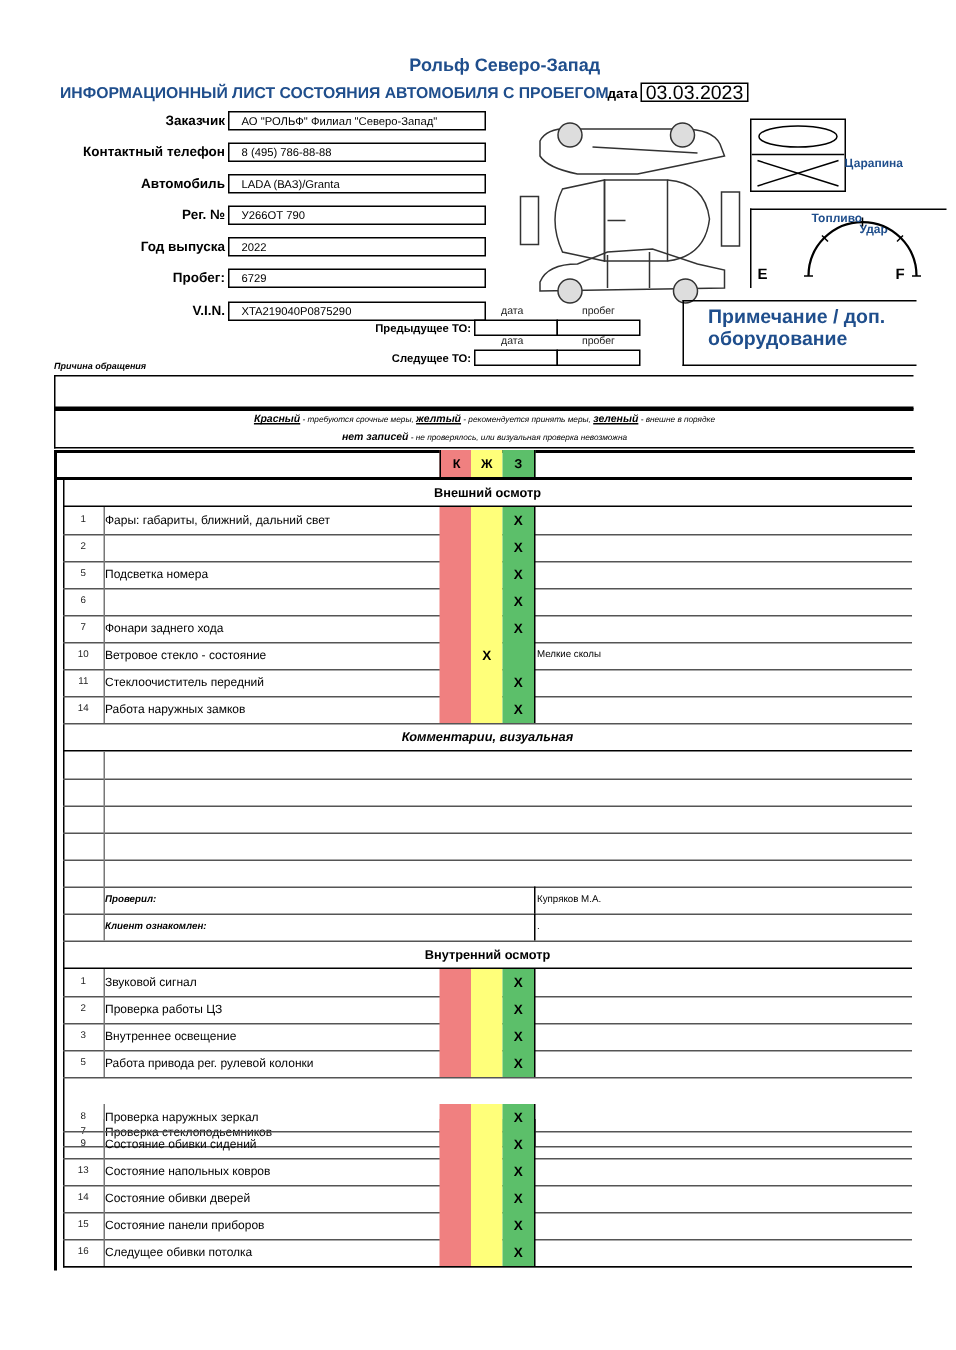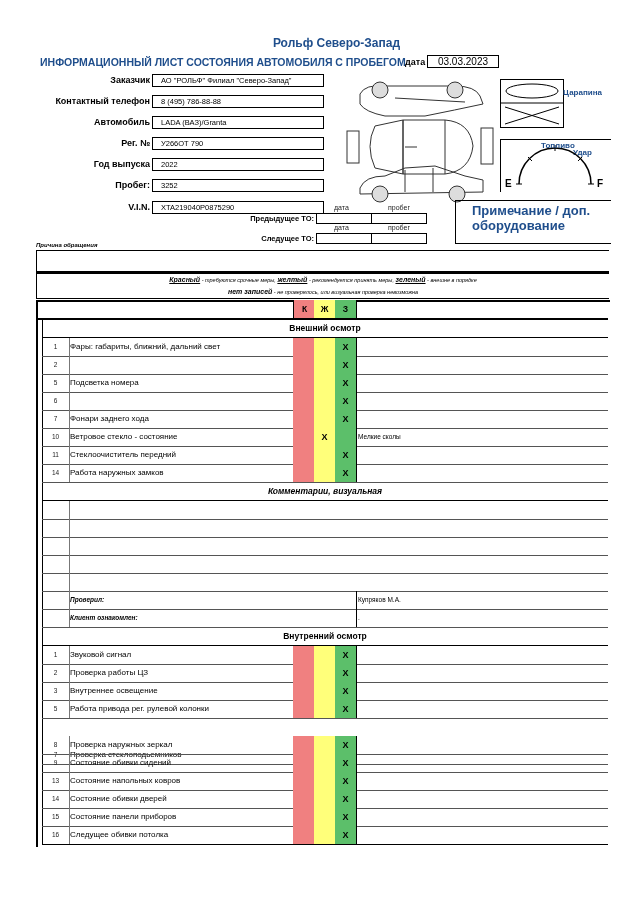--- a/index.html
+++ b/index.html
@@ -3,29 +3,29 @@
 <meta charset="utf-8">
 <style>
   html, body { margin: 0; padding: 0; background: #ffffff; }
   body { width: 637px; height: 900px; position: relative; overflow: hidden;
          font-family: "Liberation Sans", sans-serif; color: #000; }
   .abs { position: absolute; }
   .brand { left: 0; width: 637px; top: 36px; text-align: center; font-size: 12px; font-weight: bold; color: #1f4e8c; }
   .brand span { position: relative; left: 18px; }
   .doc-title { left: 40px; top: 56px; font-size: 10.5px; font-weight: bold; color: #1f4e8c; }
   .date-label { left: 405px; top: 57px; font-size: 9px; font-weight: bold; }
-  .date-box { left: 427px; top: 55px; width: 70px; height: 11px; border: 1px solid #000; font-size: 10px; text-align: center; line-height: 11px; }
+  .date-box { left: 427px; top: 55px; width: 70px; height: 11px; border: 1px solid #000; font-size: 13px; text-align: center; line-height: 11px; }
   .field-label { width: 150px; text-align: right; font-size: 9px; font-weight: bold; }
   .field-box { left: 152px; width: 162px; height: 11px; border: 1px solid #000; font-size: 7.5px; line-height: 11px; padding-left: 8px; box-sizing: content-box; }
   .small { font-size: 7px; color: #222; }
   .to-label { font-size: 7.5px; font-weight: bold; text-align: right; width: 120px; }
   .to-box { height: 9px; border: 1px solid #000; }
   .legend-box { left: 500px; top: 79px; width: 62px; height: 47px; border: 1px solid #000; }
   .legend-text { font-size: 8px; font-weight: bold; color: #1f4e8c; }
-  .fuel-box { left: 500px; top: 139px; width: 110px; height: 52px; border-left: 1px solid #000; border-top: 1px solid #000; }
+  .fuel-box { left: 500px; top: 139px; width: 110px; height: 52px; border-left: 1px solid #000; border-top: 1px solid #000; padding-left: 20px; }
   .notes-box { left: 455px; top: 200px; width: 155px; height: 42px; border: 1px solid #000; border-right: none; }
   .notes-title { font-size: 13px; font-weight: bold; color: #1f4e8c; padding: 2px 0 0 16px; }
   .reason-label { left: 36px; top: 242px; font-size: 6px; font-style: italic; font-weight: bold; }
   .reason-box { left: 36px; top: 250px; width: 572px; height: 20px; border: 1px solid #000; border-right: none; border-bottom: 2px solid #000; }
   .legend-strip { left: 36px; top: 272px; width: 572px; height: 24px; border: 1px solid #000; border-right: none; border-top: 2px solid #000; font-size: 5.5px; font-style: italic; text-align: center; }
   .legend-strip .ln { height: 12px; line-height: 12px; }
   .legend-strip .u { text-decoration: underline; font-weight: bold; font-size: 7px; }
   .legend-strip .b { font-weight: bold; font-size: 7px; }
   .table-wrap { left: 36px; top: 300px; width: 572px; height: 545px; border-left: 2px solid #000; border-top: 2px solid #000; }
   .vline { position: absolute; background: #000; }
@@ -53,21 +53,21 @@
     <div class="abs field-box" style="top: 74px;">АО "РОЛЬФ" Филиал "Северо-Запад"</div>
     <div class="abs field-label" style="left: 0px; top: 96px;">Контактный телефон</div>
     <div class="abs field-box" style="top: 95px;">8 (495) 786-88-88</div>
     <div class="abs field-label" style="left: 0px; top: 117px;">Автомобиль</div>
     <div class="abs field-box" style="top: 116px;">LADA (ВАЗ)/Granta</div>
     <div class="abs field-label" style="left: 0px; top: 138px;">Рег. №</div>
     <div class="abs field-box" style="top: 137px;">У266ОТ 790</div>
     <div class="abs field-label" style="left: 0px; top: 159px;">Год выпуска</div>
     <div class="abs field-box" style="top: 158px;">2022</div>
     <div class="abs field-label" style="left: 0px; top: 180px;">Пробег:</div>
-    <div class="abs field-box" style="top: 179px;">3252</div>
+    <div class="abs field-box" style="top: 179px;">6729</div>
     <div class="abs field-label" style="left: 0px; top: 202px;">V.I.N.</div>
     <div class="abs field-box" style="top: 201px;">XTA219040P0875290</div>
   </div>
 
 <div class="abs small" style="left:334px;top:204px;">дата</div>
 <div class="abs small" style="left:388px;top:204px;">пробег</div>
 <div class="abs to-label" style="left:194px;top:214px;">Предыдущее ТО:</div>
 <div class="abs to-box" style="left:316px;top:213px;width:54px;"></div>
 <div class="abs to-box" style="left:371px;top:213px;width:54px;"></div>
 <div class="abs small" style="left:334px;top:224px;">дата</div>
@@ -100,21 +100,21 @@
 </svg>
 
 <div class="abs legend-box">
   <svg width="62" height="47">
     <ellipse cx="31" cy="11" rx="26" ry="7" fill="none" stroke="#000"></ellipse>
     <line x1="0" y1="23" x2="62" y2="23" stroke="#000"></line>
     <line x1="4" y1="27" x2="58" y2="44" stroke="#000"></line>
     <line x1="58" y1="27" x2="4" y2="44" stroke="#000"></line>
   </svg>
 </div>
-<div class="abs legend-text" style="left:563px;top:88px;">Царапина</div>
+<div class="abs legend-text" style="left:563px;top:104px;">Царапина</div>
 <div class="abs legend-text" style="left:573px;top:110px;margin-top:38px;">Удар</div>
 
 <div class="abs fuel-box">
   <div class="legend-text" style="position:absolute;left:40px;top:1px;">Топливо</div>
   <svg width="110" height="52">
     <path d="M18 44 A36 36 0 0 1 90 44" fill="none" stroke="#000" stroke-width="1.5"></path>
     <line x1="54" y1="5" x2="54" y2="11" stroke="#000"></line>
     <line x1="27" y1="17" x2="31" y2="21" stroke="#000"></line>
     <line x1="81" y1="17" x2="77" y2="21" stroke="#000"></line>
     <line x1="15" y1="44" x2="21" y2="44" stroke="#000"></line>

